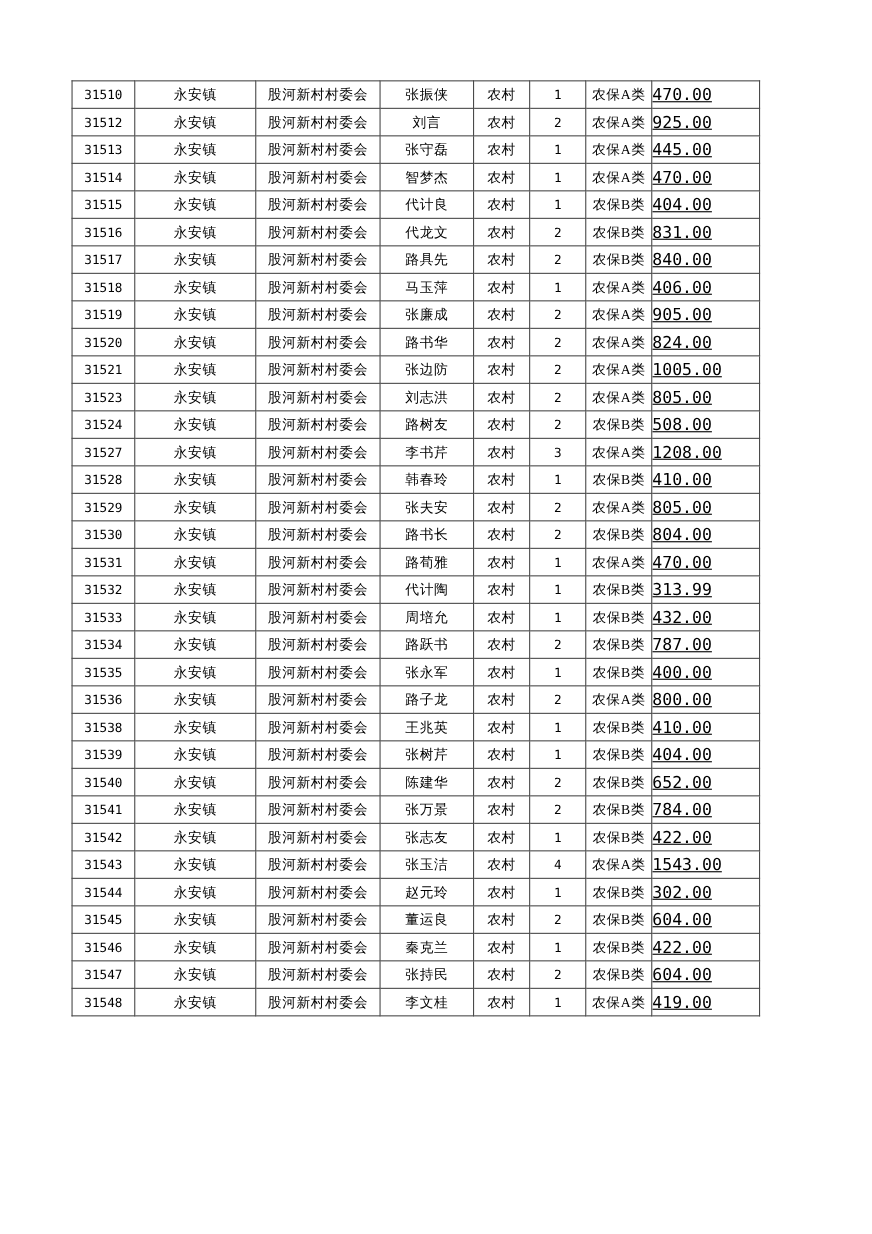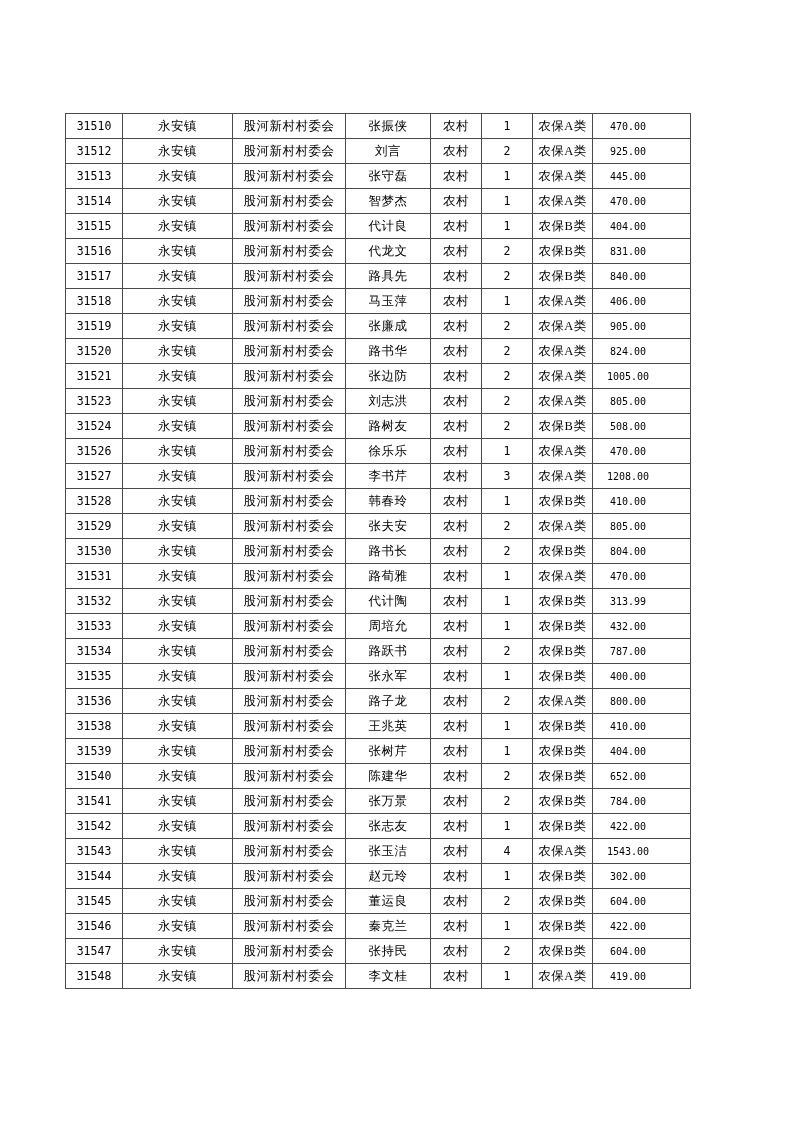--- a/index.html
+++ b/index.html
@@ -14,39 +14,39 @@
     font-family: "Liberation Serif", "DejaVu Serif", serif;
     color: #000000;
   }
   .sheet-table {
     position: absolute;
     left: 65px;
     top: 73px;
     width: 625px;
     border-collapse: collapse;
     table-layout: fixed;
-    margin-top: 40px;
   }
   .sheet-table td {
     border: 1px solid #4a4a4a;
     height: 24px;
     font-size: 12.5px;
     text-align: center;
     vertical-align: middle;
     padding: 0;
     overflow: hidden;
     white-space: nowrap;
     letter-spacing: 0.5px;
   }
   .sheet-table td.col-amount {
-    text-align: center;
+    text-align: left;
     padding-right: 27px;
     font-family: "DejaVu Sans Mono", "Liberation Mono", monospace;
-    font-size: 10px;
+    font-size: 15px;
     letter-spacing: 0;
+    text-decoration: underline;
   }
   .sheet-table td.col-serial,
   .sheet-table td.col-count {
     font-family: "DejaVu Sans Mono", "Liberation Mono", monospace;
     font-size: 11.5px;
     letter-spacing: 0;
   }
 </style>
 </head>
 <body>
@@ -187,30 +187,20 @@
         <td class="col-serial">31524</td>
         <td class="col-town">永安镇</td>
         <td class="col-committee">股河新村村委会</td>
         <td class="col-name">路树友</td>
         <td class="col-residence">农村</td>
         <td class="col-count">2</td>
         <td class="col-insurance_type">农保B类</td>
         <td class="col-amount">508.00</td>
       </tr>
       <tr>
-        <td class="col-serial">31526</td>
-        <td class="col-town">永安镇</td>
-        <td class="col-committee">股河新村村委会</td>
-        <td class="col-name">徐乐乐</td>
-        <td class="col-residence">农村</td>
-        <td class="col-count">1</td>
-        <td class="col-insurance_type">农保A类</td>
-        <td class="col-amount">470.00</td>
-      </tr>
-      <tr>
         <td class="col-serial">31527</td>
         <td class="col-town">永安镇</td>
         <td class="col-committee">股河新村村委会</td>
         <td class="col-name">李书芹</td>
         <td class="col-residence">农村</td>
         <td class="col-count">3</td>
         <td class="col-insurance_type">农保A类</td>
         <td class="col-amount">1208.00</td>
       </tr>
       <tr>

